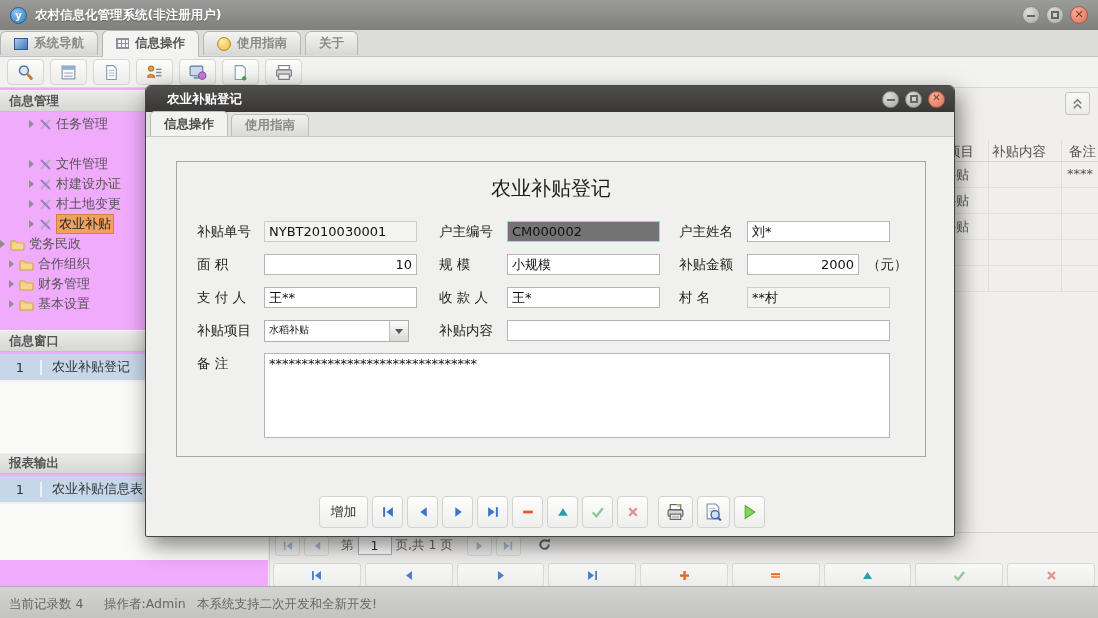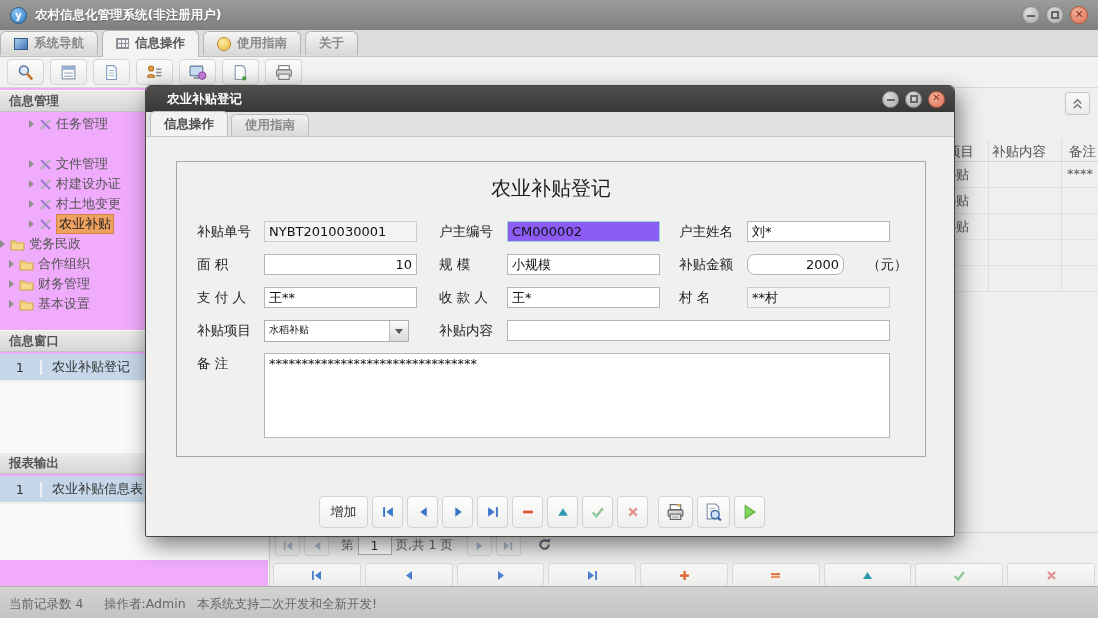--- a/index.html
+++ b/index.html
@@ -97,21 +97,21 @@
   .dlg-tab.active { background:#f2f2f0; color:#4a4a48; height:25px; }
   .dlg-body { position:absolute; top:51px; left:0; right:0; bottom:0; }
   .form-panel { position:absolute; left:30px; top:24px; width:750px; height:296px;
     border:1px solid #a9a7a5; background:#f0f0ee; }
   .form-title { position:absolute; top:13px; left:0; width:100%; text-align:center;
     font-size:20px; color:#1c1c1c; }
   .f-label { position:absolute; font-size:13.5px; color:#1e1e1e; line-height:21px; white-space:pre; }
   .f-input { position:absolute; height:21px; border:1px solid #b8b6b4; background:#fff;
     font-size:13px; padding:0 4px; font-family:inherit; color:#111; }
   .f-input.ro { background:#f3f3f1; border-color:#cfcdcb; }
-  .f-input.cyan { background:#8b5cf6; border-color:#9ad4d4; }
+  .f-input.cyan { background:#737373; border-color:#9ad4d4; }
   .f-input.num { text-align:right; }
   .select { position:absolute; height:22px; border:1px solid #b0aeac; background:#fff; display:flex; }
   .select-text { flex:1; font-size:10px; padding:2px 0 0 4px; color:#111; }
   .select-btn { width:19px; background:linear-gradient(#fbfbf9,#d9d9d7); border-left:1px solid #c2c0be;
     display:flex; align-items:center; justify-content:center; cursor:pointer; }
   .select-btn i { width:0; height:0; border-top:5px solid #555; border-left:4px solid transparent;
     border-right:4px solid transparent; }
   .f-remark { position:absolute; left:87px; top:191px; width:626px; height:85px; border:1px solid #b8b6b4;
     background:#fff; font-size:13px; font-family:inherit; color:#111; padding:2px 4px; resize:none; }
   .dlg-footer { position:absolute; left:173px; top:410px; display:flex; gap:4px; align-items:center; }
@@ -462,21 +462,21 @@
       <span class="f-label" style="left:262px;top:59px;">户主编号</span>
       <input class="f-input cyan" style="left: 330px; top: 59px; width: 153px;" value="CM000002">
       <span class="f-label" style="left:502px;top:59px;">户主姓名</span>
       <input class="f-input" style="left: 570px; top: 59px; width: 143px;" value="刘*">
 
       <span class="f-label" style="left:20px;top:92px;">面 积</span>
       <input class="f-input num" style="left: 87px; top: 92px; width: 153px;" value="10">
       <span class="f-label" style="left:262px;top:92px;">规 模</span>
       <input class="f-input" style="left: 330px; top: 92px; width: 153px;" value="小规模">
       <span class="f-label" style="left:502px;top:92px;">补贴金额</span>
-      <input class="f-input num" style="left: 570px; top: 92px; width: 97px; border-radius: 8px;" value="2000">
+      <input class="f-input num" style="left: 570px; top: 92px; width: 112px;" value="2000">
       <span class="f-label" style="left:690px;top:92px;">（元）</span>
 
       <span class="f-label" style="left:20px;top:125px;">支 付 人</span>
       <input class="f-input" style="left: 87px; top: 125px; width: 153px;" value="王**">
       <span class="f-label" style="left:262px;top:125px;">收 款 人</span>
       <input class="f-input" style="left: 330px; top: 125px; width: 153px;" value="王*">
       <span class="f-label" style="left:502px;top:125px;">村 名</span>
       <input class="f-input ro" style="left: 570px; top: 125px; width: 143px;" value="**村">
 
       <span class="f-label" style="left:20px;top:158px;">补贴项目</span>

